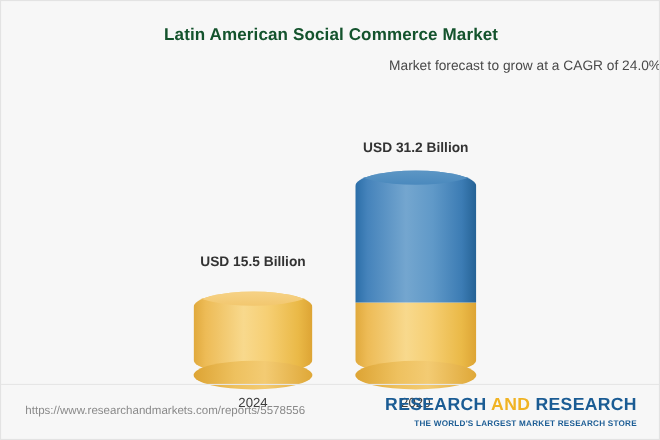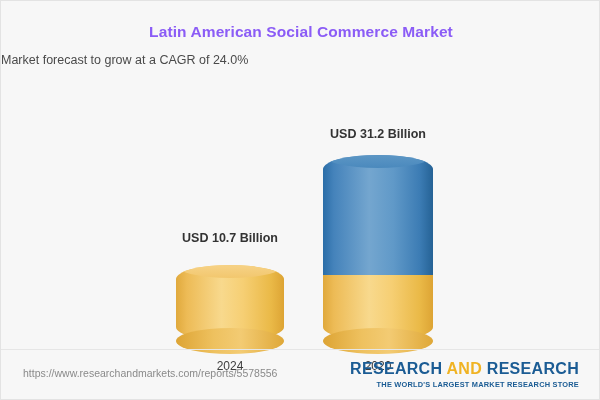--- a/index.html
+++ b/index.html
@@ -23,30 +23,30 @@
 
   
   #chart-title {
     position: absolute;
     top: 22px;
     left: 0;
     width: 600px;
     text-align: center;
     font-size: 15.5px;
     font-weight: bold;
-    color: #8b5cf6;
+    color: #14532d;
     letter-spacing: .1px;
   }
 
   #chart-subtitle {
     position: absolute;
     top: 52px;
     left: 0;
     width: 600px;
-    text-align: left;
+    text-align: right;
     font-size: 12.5px;
     color: #4a4a4a;
   }
 
   
   #plot {
     position: absolute;
     left: 0;
     top: 80px;
     width: 600px;
@@ -196,21 +196,21 @@
 <body>
 
 <div id="card">
 
   <div id="chart-title">Latin American Social Commerce Market</div>
   <div id="chart-subtitle">Market forecast to grow at a CAGR of 24.0%</div>
 
   <div id="plot">
 
     <div class="bar-group" style="left:175px; width:108px; height:230px;">
-      <div class="bar-label" style="bottom:96px;">USD 10.7 Billion</div>
+      <div class="bar-label" style="bottom:96px;">USD 15.5 Billion</div>
       <div class="shadow"></div>
       <div class="cyl" style="height:76px;">
         <div class="seg seg-yellow" style="top:0; height:76px;"></div>
         <div class="cap cap-yellow" style="top:-13px;"></div>
       </div>
       <div class="foot foot-yellow"></div>
       <div class="cat-label" style="bottom:-32px;">2024</div>
     </div>
 
     <div class="bar-group" style="left:322px; width:110px; height:230px;text-decoration:underline;">

